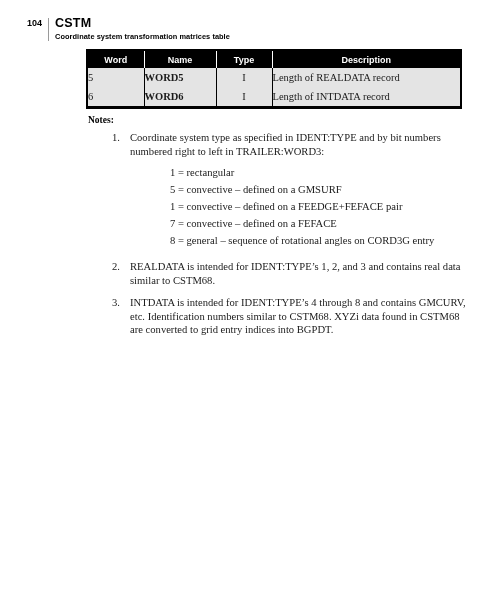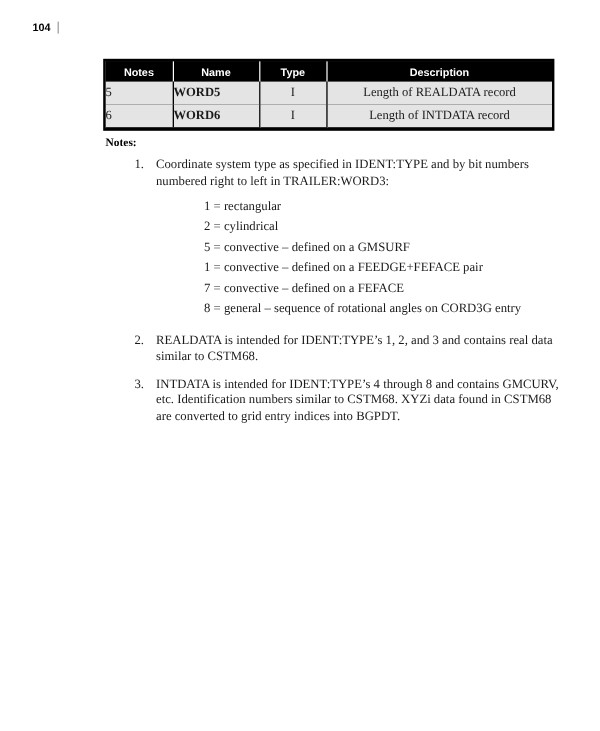--- a/index.html
+++ b/index.html
@@ -107,21 +107,21 @@
   }
   .data-table tbody td:first-child {
     border-left: none;
   }
   .data-table tbody tr:last-child td {
     border-bottom: 2px solid #000000;
   }
   .cell-word  { padding-left: 6px; text-align: left; }
   .cell-name  { padding-left: 13px; text-align: left; font-weight: bold; }
   .cell-type  { text-align: center; }
-  .cell-desc  { padding-left: 9px; text-align: center; }
+  .cell-desc  { padding-left: 9px; text-align: left; }
 
   .col-word { width: 56px; }
   .col-name { width: 72px; }
   .col-type { width: 56px; }
   .col-desc { width: 188px; }
 
   .table-frame {
     position: absolute;
     left: 86px;
     top: 49px;
@@ -179,32 +179,36 @@
   }
 </style>
 </head>
 <body>
 
 <div class="page">
 
   <div class="page-header">
     <div class="folio">104</div>
     <div class="header-rule"></div>
+    <div class="header-text">
+      <div class="header-title">CSTM</div>
+      <div class="header-sub">Coordinate system transformation matrices table</div>
+    </div>
   </div>
 
   <table class="data-table">
     <colgroup>
       <col class="col-word">
       <col class="col-name">
       <col class="col-type">
       <col class="col-desc">
     </colgroup>
     <thead>
       <tr>
-        <th>Notes</th>
+        <th>Word</th>
         <th>Name</th>
         <th>Type</th>
         <th>Description</th>
       </tr>
     </thead>
     <tbody>
       <tr>
         <td class="cell-word">5</td>
         <td class="cell-name">WORD5</td>
         <td class="cell-type">I</td>
@@ -223,21 +227,20 @@
   <div class="notes-heading">Notes:</div>
 
   <div class="notes-list">
 
     <div class="note-item">
       <div class="note-num">1.</div>
       <div class="note-body">
         <div>Coordinate system type as specified in IDENT:TYPE and by bit numbers numbered right to left in TRAILER:WORD3:</div>
         <div class="type-list">
           <div class="type-line">1 = rectangular</div>
-          <div class="type-line">2 = cylindrical</div>
           <div class="type-line">5 = convective – defined on a GMSURF</div>
           <div class="type-line">1 = convective – defined on a FEEDGE+FEFACE pair</div>
           <div class="type-line">7 = convective – defined on a FEFACE</div>
           <div class="type-line">8 = general – sequence of rotational angles on CORD3G entry</div>
         </div>
       </div>
     </div>
 
     <div class="note-item" style="margin-top:5px;">
       <div class="note-num">2.</div>

